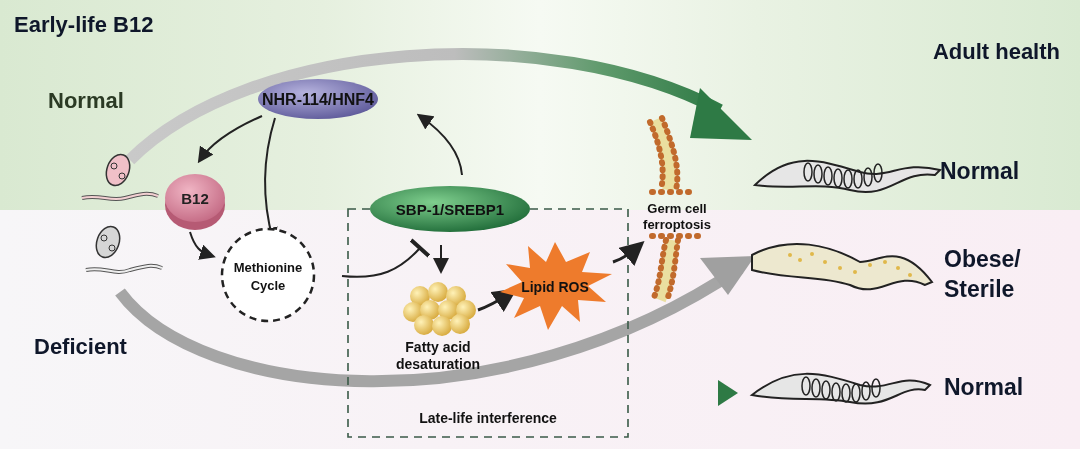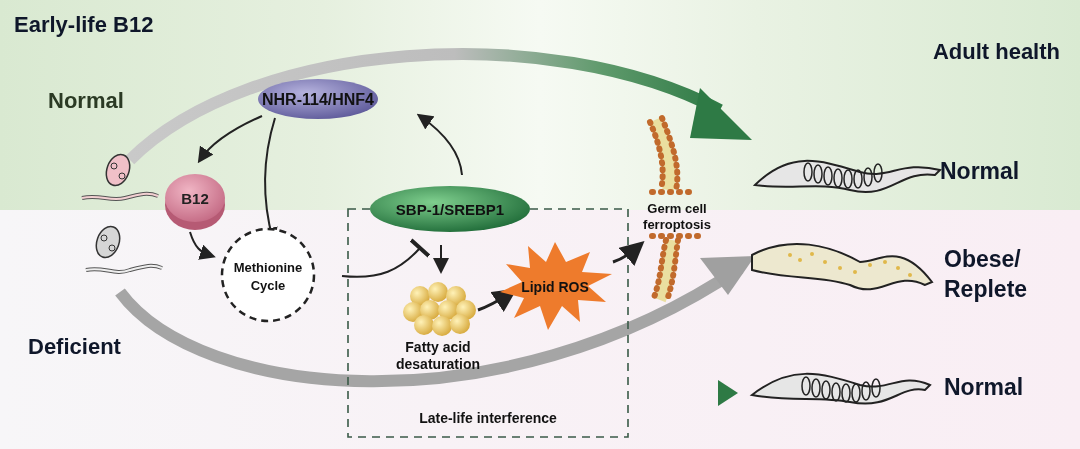--- a/index.html
+++ b/index.html
@@ -193,17 +193,17 @@
         <ellipse cx="856" cy="393" rx="4" ry="9"></ellipse>
         <ellipse cx="866" cy="391" rx="4" ry="9"></ellipse>
         <ellipse cx="876" cy="388" rx="4" ry="9"></ellipse>
     </g>
   </g>
 </svg>
 
 <div class="lbl" style="left:14px;top:12px;font-size:22px;">Early-life B12</div>
 <div class="lbl" style="right:20px;top:12px;font-size:22px;margin-top:27px;">Adult health</div>
 <div class="lbl" style="left:48px;top:88px;font-size:22px;color:#2b3a24;">Normal</div>
-<div class="lbl" style="left:28px;top:334px;font-size:22px;">Deficient</div>
+<div class="lbl" style="left:34px;top:334px;font-size:22px;">Deficient</div>
 <div class="lbl" style="left:940px;top:158px;font-size:23px;">Normal</div>
 <div class="lbl" style="left:944px;top:246px;font-size:23px;text-align:right;">Obese/</div>
-<div class="lbl" style="left:944px;top:276px;font-size:23px;">Replete</div>
+<div class="lbl" style="left:944px;top:276px;font-size:23px;">Sterile</div>
 <div class="lbl" style="left:944px;top:374px;font-size:23px;">Normal</div>
 
 </body></html>

